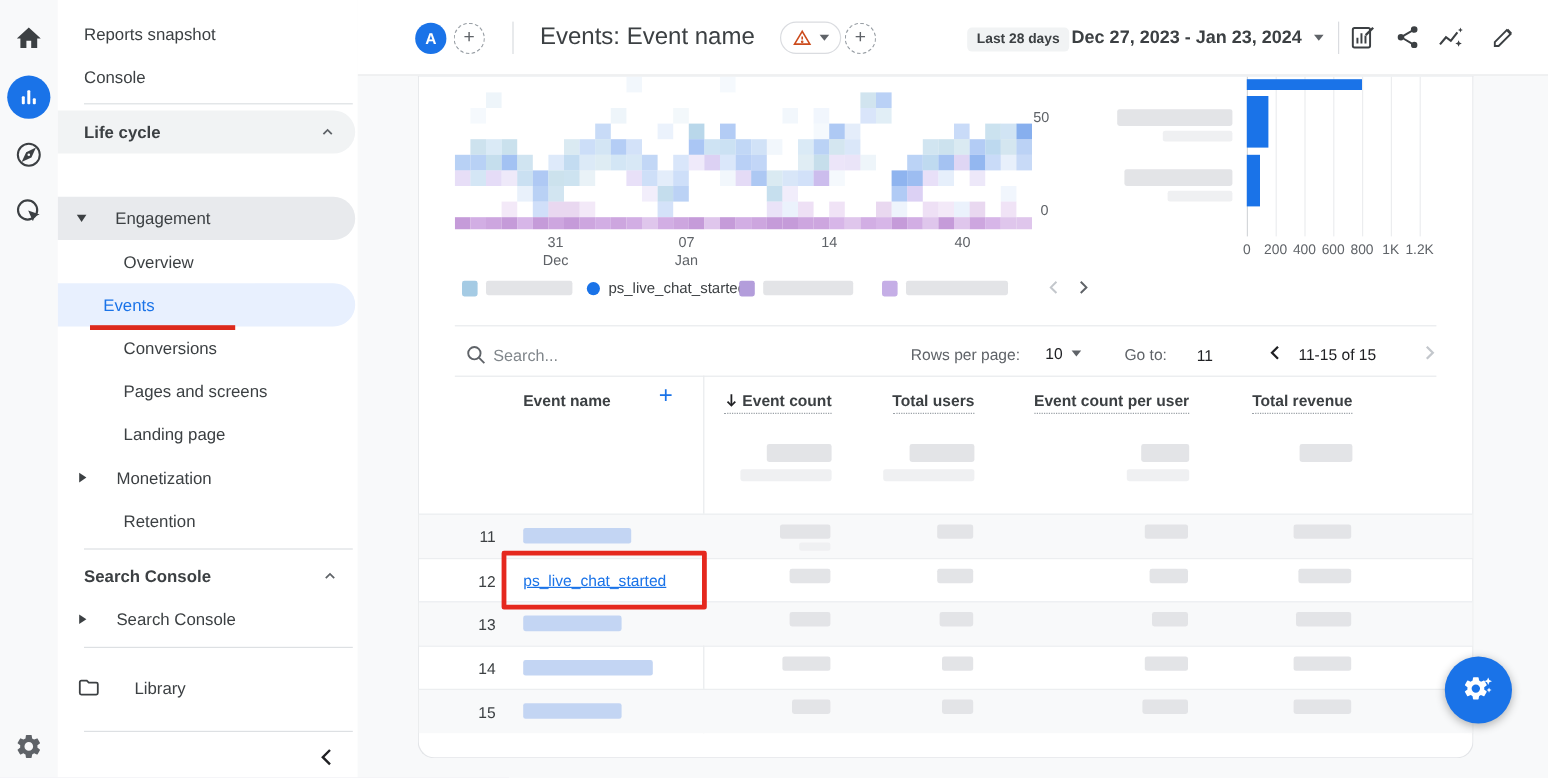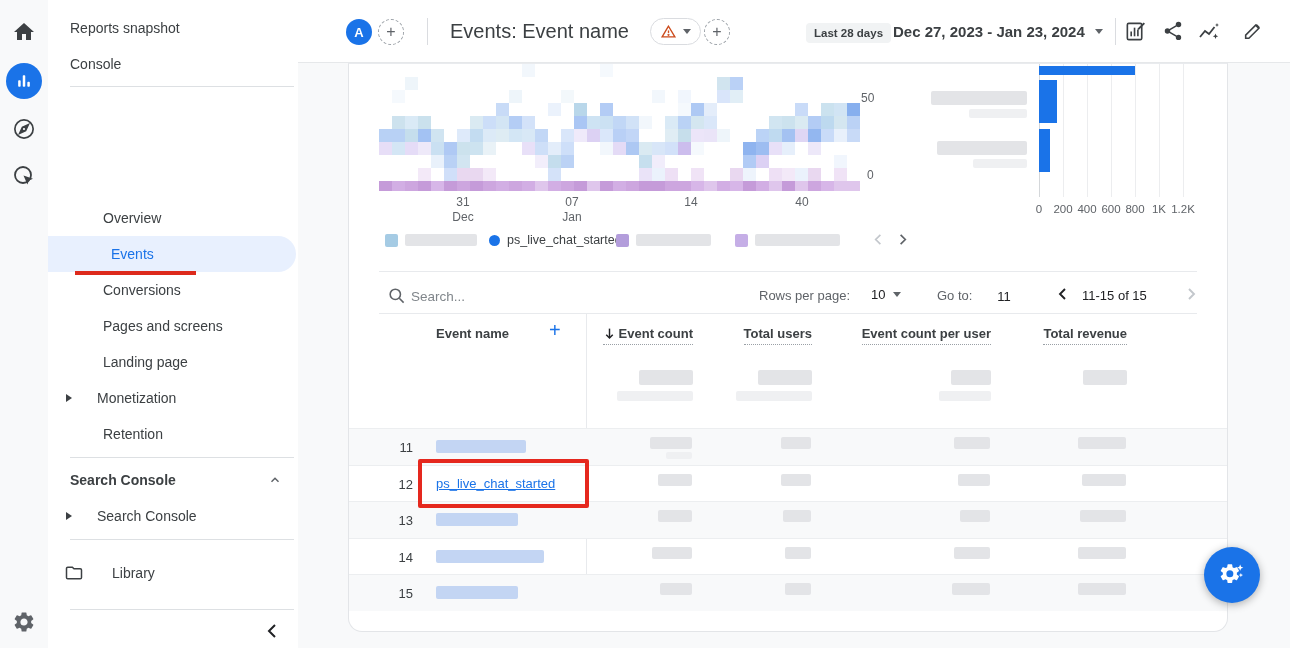--- a/index.html
+++ b/index.html
@@ -134,24 +134,36 @@
 
   <div class="sidebar">
     <div class="nav-item" style="top:10px; padding-left:22px">
       <span class="lbl">Reports snapshot</span>
     </div>
     <div class="nav-item" style="top:46px; padding-left:22px">
       <span class="lbl">Console</span>
     </div>
     <div class="divider-h" style="top:86px"></div>
 
+    <div class="nav-item pill" style="top:92px; padding-left:22px; background:#f1f3f4; font-weight:bold; width:248px">
+      <span class="lbl">Life cycle</span>
+      <span class="chev-up">
+        <svg viewBox="0 0 16 16" width="14" height="14" fill="none" stroke="#5f6368" stroke-width="1.7">
+            <polyline points="4,10 8,6 12,10"></polyline>
+          </svg>
+      </span>
+    </div>
+    <div class="nav-item pill" style="top:164px; background:#e8eaed; width:248px">
+      <span class="tri-d" style="margin-left:16px"></span>
+      <span class="lbl" style="margin-left:24px">Engagement</span>
+    </div>
     <div class="nav-item" style="top:200px; padding-left:55px">
       <span class="lbl">Overview</span>
     </div>
-    <div class="nav-item pill" style="top:236px; padding-left:63px; background:#e8f0fe; color:#1a73e8; width:248px">
+    <div class="nav-item pill" style="top:236px; padding-left:38px; background:#e8f0fe; color:#1a73e8; width:248px">
       <span class="lbl">Events</span>
     </div>
     <div class="events-underline"></div>
     <div class="nav-item" style="top:272px; padding-left:55px">
       <span class="lbl">Conversions</span>
     </div>
     <div class="nav-item" style="top:308px; padding-left:55px">
       <span class="lbl">Pages and screens</span>
     </div>
     <div class="nav-item" style="top:344px; padding-left:55px">

